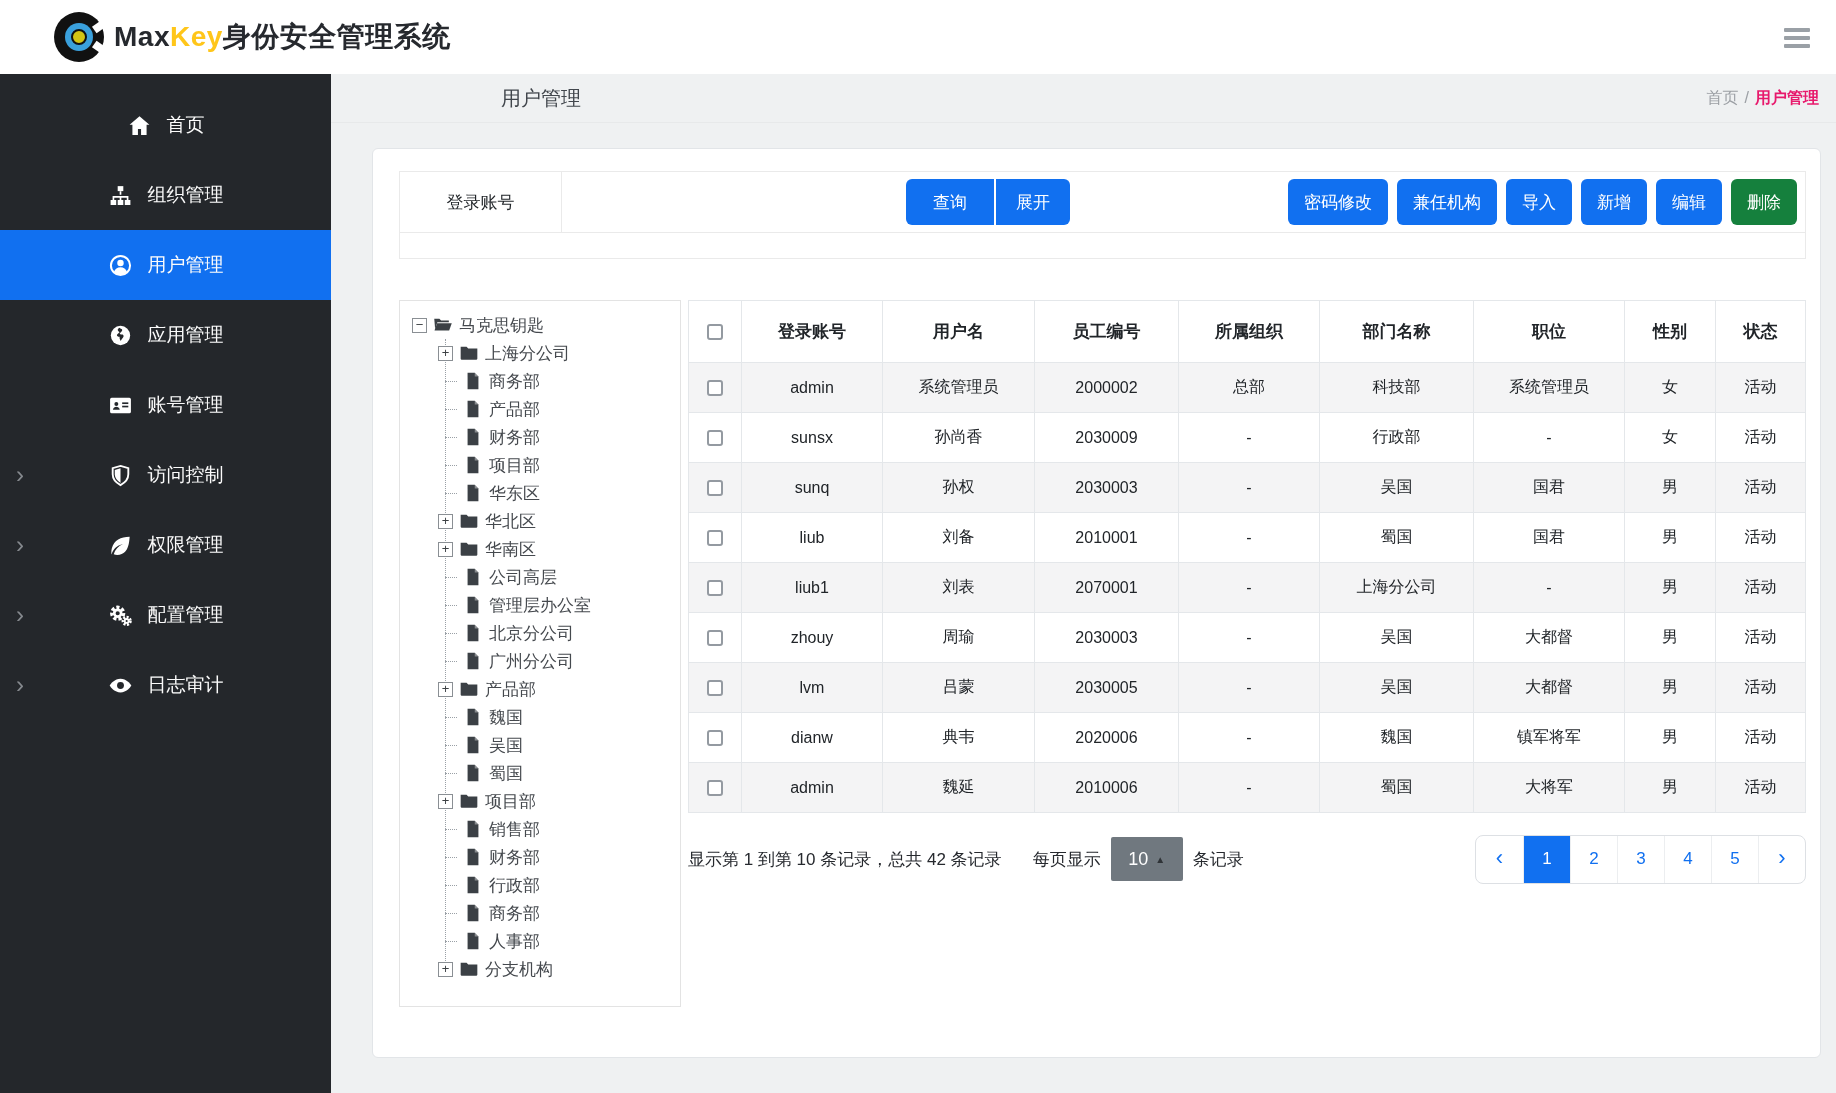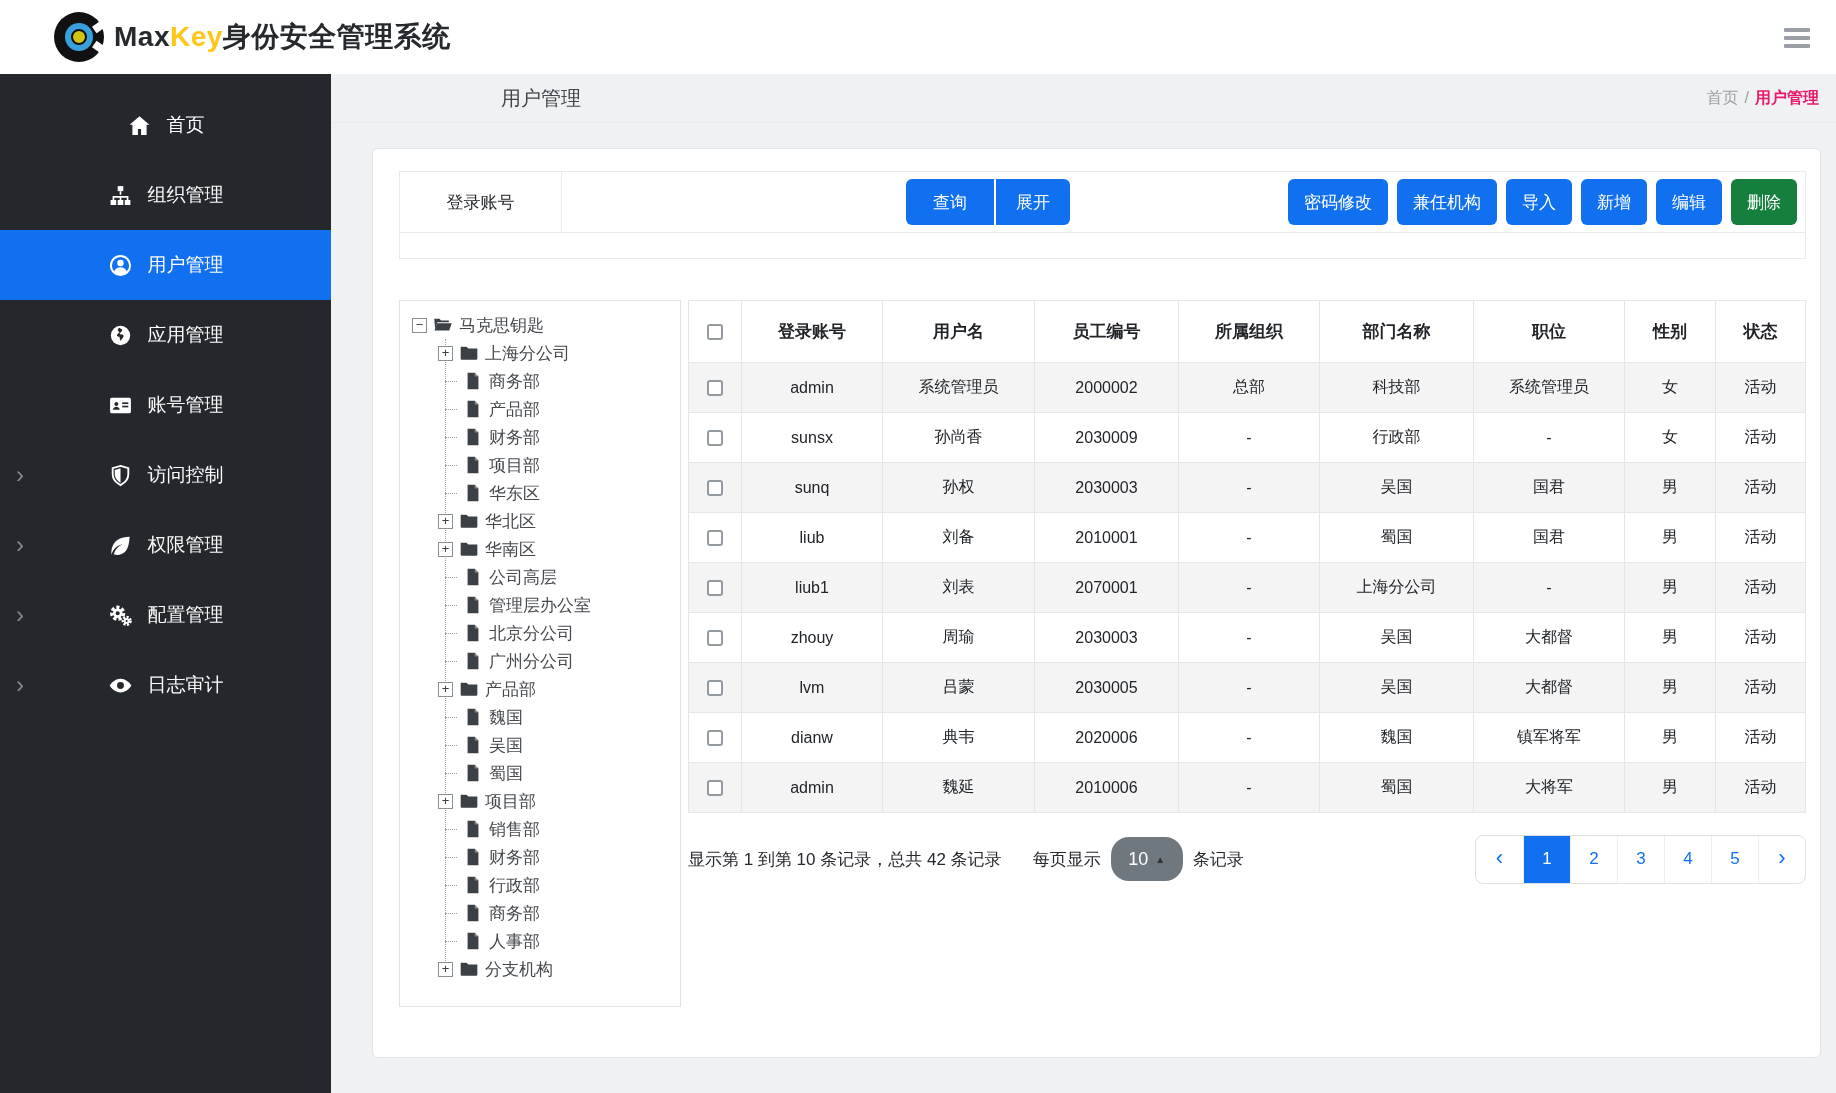--- a/index.html
+++ b/index.html
@@ -90,21 +90,21 @@
   th { height:62px; font-size:17px; font-weight:bold; background:#fff; }
   td { height:50px; font-size:16px; }
   tbody tr:nth-child(odd) td { background:#f4f4f5; }
   .cb { display:inline-block; width:16px; height:16px; border:2px solid #949aa1;
     border-radius:3px; background:#fff; vertical-align:middle; cursor:pointer; }
 
   
   .tfooter { margin-top:21px; display:flex; align-items:center; height:50px; }
   .recinfo { font-size:17px; color:#26292e; display:flex; align-items:center; }
   .perpage-prefix { margin-left:31px; }
-  .pagesize { width:72px; height:44px; background:#70787f; border-radius:18px;
+  .pagesize { width:72px; height:44px; background:#70787f; border-radius:2px;
     color:#fff; font-size:18px; display:inline-flex; align-items:center;
     justify-content:center; gap:7px; margin:0 10px; cursor:pointer; }
   .pagesize .caret { font-size:10px; color:#2f3337; }
   .pager { margin-left:auto; display:flex; border:1px solid #dde0e4; border-radius:8px;
     overflow:hidden; background:#fff; }
   .pcell { width:47px; height:47px; display:flex; align-items:center; justify-content:center;
     font-size:17px; color:#1170f0; cursor:pointer; border-left:1px solid #eceef0; }
   .pcell:first-child { border-left:none; }
   .pcell.active { background:#1170f0; color:#fff; }
   .pcell.nav { font-size:22px; padding-bottom:3px; }

